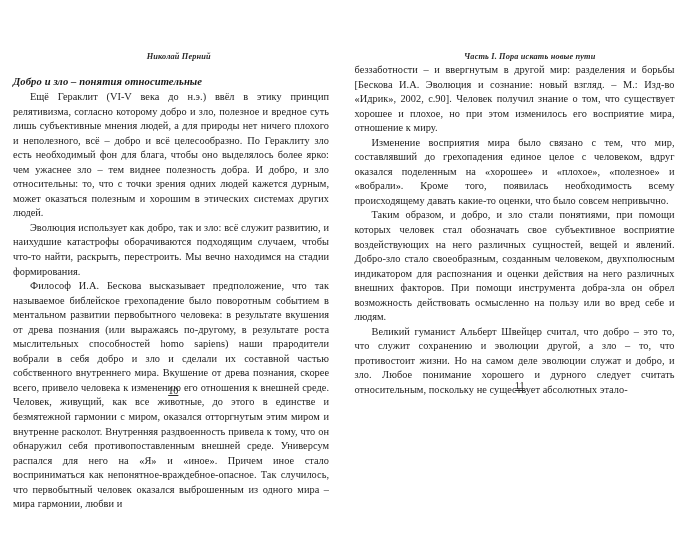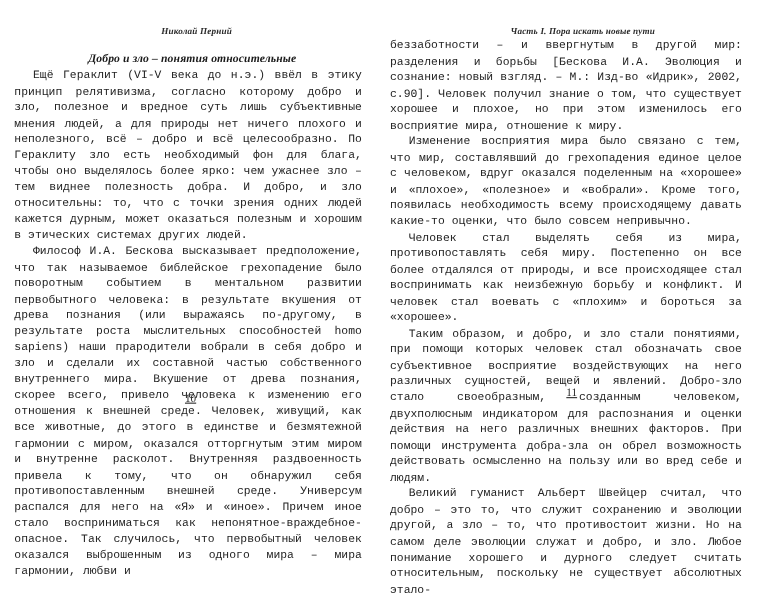--- a/index.html
+++ b/index.html
@@ -19,40 +19,41 @@
     width: 693px;
     height: 540px;
     background: #ffffff;
     display: flex;
   }
   .page {
     position: relative;
     width: 346.5px;
     height: 420px;
     box-sizing: border-box;
+    margin-top: 28px;
   }
   .page-left  { padding: 22px 10px 0 13px; }
   .page-right { padding: 22px 12px 0 8px; }
 
   .running-head {
     text-align: center;
     font-style: italic;
     font-weight: bold;
     font-size: 8.3px;
     letter-spacing: .15px;
     color: #2a2a2a;
     margin: 0 0 0 0;
     height: 13px;
     line-height: 13px;
   }
   .head-left  { padding-left: 8px; }
   .head-right { padding-left: 24px; }
 
   .section-title {
-    text-align: center;
+    text-align: left;
     font-style: italic;
     font-weight: bold;
     font-size: 10.6px;
     color: #1a1a1a;
     margin: 13px 0 3px 0;
     letter-spacing: .1px;
   }
 
   .body-text {
     font-size: 10.35px;
@@ -60,21 +61,20 @@
     text-align: justify;
     text-justify: inter-word;
     color: #232323;
     margin: 0;
     letter-spacing: .02px;
     word-spacing: .1px;
   }
   .body-text p {
     margin: 0;
     text-indent: 17px;
-    font-family: Liberation Mono, monospace;
   }
   .body-text p.noindent { text-indent: 0; }
 
   .col-left .body-text { width: 316px; }
   .col-right .body-text { width: 320px; }
 
   .page-number {
     position: absolute;
     bottom: 0;
     width: 100%;
@@ -101,37 +101,37 @@
 <div class="spread">
 
   <div class="page page-left">
     <div class="running-head head-left">Николай Перний</div>
 
     <div class="section-title">Добро и зло – понятия относительные</div>
 
     <div class="col-left">
       <div class="body-text">
         <p>Ещё Гераклит (VI-V века до н.э.) ввёл в этику принцип релятивизма, согласно которому добро и зло, полезное и вредное суть лишь субъективные мнения людей, а для природы нет ничего плохого и неполезного, всё – добро и всё целесообразно. По Гераклиту зло есть необходимый фон для блага, чтобы оно выделялось более ярко: чем ужаснее зло – тем виднее полезность добра. И добро, и зло относительны: то, что с точки зрения одних людей кажется дурным, может оказаться полезным и хорошим в этических системах других людей.</p>
+        <p>Эволюция использует как добро, так и зло: всё служит развитию, и наихудшие катастрофы оборачиваются подходящим случаем, чтобы что-то найти, раскрыть, перестроить. Мы вечно находимся на стадии формирования.</p>
         <p>Философ И.А. Бескова высказывает предположение, что так называемое библейское грехопадение было поворотным событием в ментальном развитии первобытного человека: в результате вкушения от древа познания (или выражаясь по-другому, в результате роста мыслительных способностей homo sapiens) наши прародители вобрали в себя добро и зло и сделали их составной частью собственного внутреннего мира. Вкушение от древа познания, скорее всего, привело человека к изменению его отношения к внешней среде. Человек, живущий, как все животные, до этого в единстве и безмятежной гармонии с миром, оказался отторгнутым этим миром и внутренне расколот. Внутренняя раздвоенность привела к тому, что он обнаружил себя противопоставленным внешней среде. Универсум распался для него на «Я» и «иное». Причем иное стало восприниматься как непонятное-враждебное-опасное. Так случилось, что первобытный человек оказался выброшенным из одного мира – мира гармонии, любви и</p>
       </div>
     </div>
 
     <div class="page-number pn-left">10</div>
   </div>
 
   <div class="gutter"></div>
 
   <div class="page page-right">
     <div class="running-head head-right">Часть I. Пора искать новые пути</div>
 
     <div class="col-right">
       <div class="body-text">
         <p class="noindent">беззаботности – и ввергнутым в другой мир: разделения и борьбы [Бескова И.А. Эволюция и сознание: новый взгляд. – М.: Изд-во «Идрик», 2002, с.90]. Человек получил знание о том, что существует хорошее и плохое, но при этом изменилось его восприятие мира, отношение к миру.</p>
         <p>Изменение восприятия мира было связано с тем, что мир, составлявший до грехопадения единое целое с человеком, вдруг оказался поделенным на «хорошее» и «плохое», «полезное» и «вобрали». Кроме того, появилась необходимость всему происходящему давать какие-то оценки, что было совсем непривычно.</p>
-        <p>Человек стал выделять себя из мира, противопоставлять себя миру. Постепенно он все более отдалялся от природы, и все происходящее стал воспринимать как неизбежную борьбу и конфликт. И человек стал воевать с «плохим» и бороться за «хорошее».</p>
         <p>Таким образом, и добро, и зло стали понятиями, при помощи которых человек стал обозначать свое субъективное восприятие воздействующих на него различных сущностей, вещей и явлений. Добро-зло стало своеобразным, созданным человеком, двухполюсным индикатором для распознания и оценки действия на него различных внешних факторов. При помощи инструмента добра-зла он обрел возможность действовать осмысленно на пользу или во вред себе и людям.</p>
         <p>Великий гуманист Альберт Швейцер считал, что добро – это то, что служит сохранению и эволюции другой, а зло – то, что противостоит жизни. Но на самом деле эволюции служат и добро, и зло. Любое понимание хорошего и дурного следует считать относительным, поскольку не существует абсолютных этало-</p>
       </div>
     </div>
 
     <div class="page-number pn-right">11</div>
   </div>
 
 </div>
 

